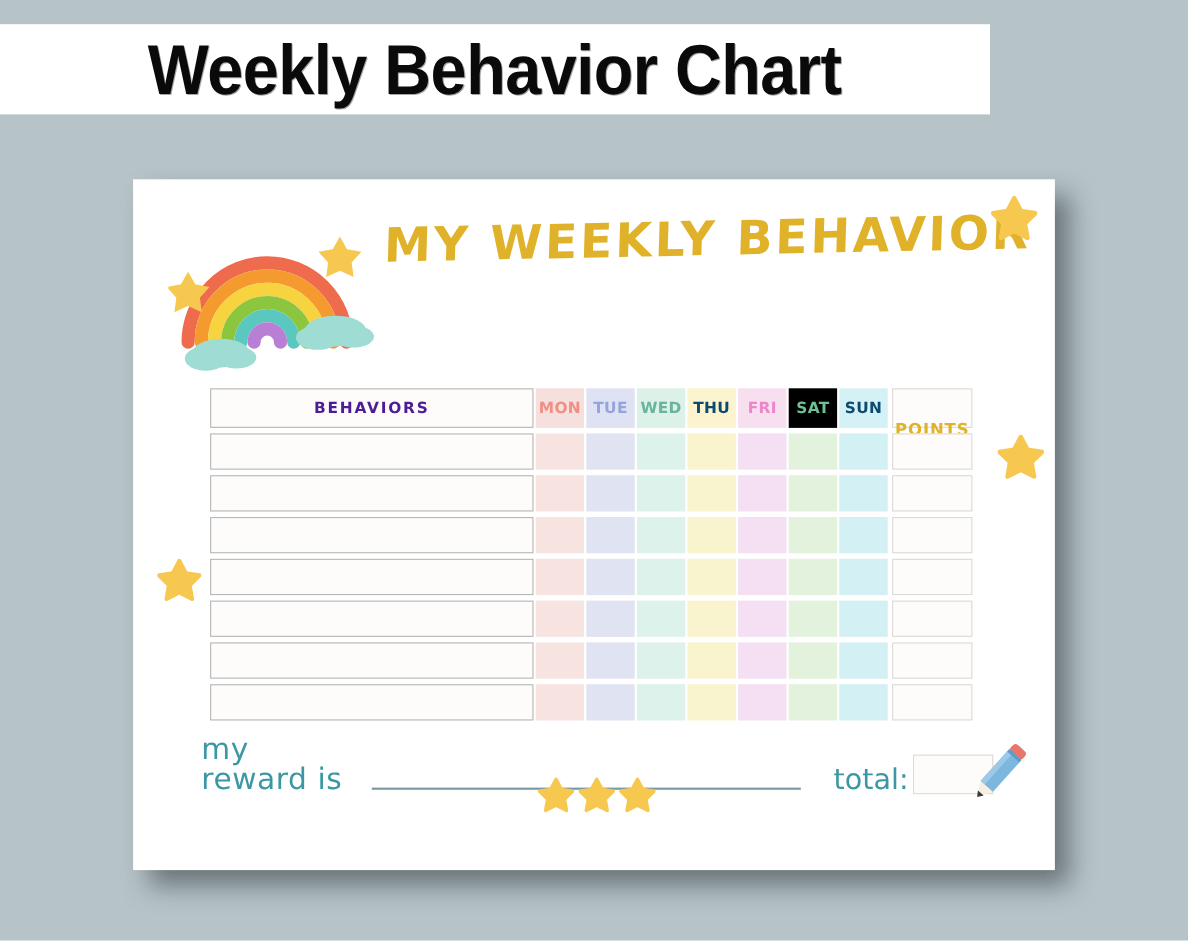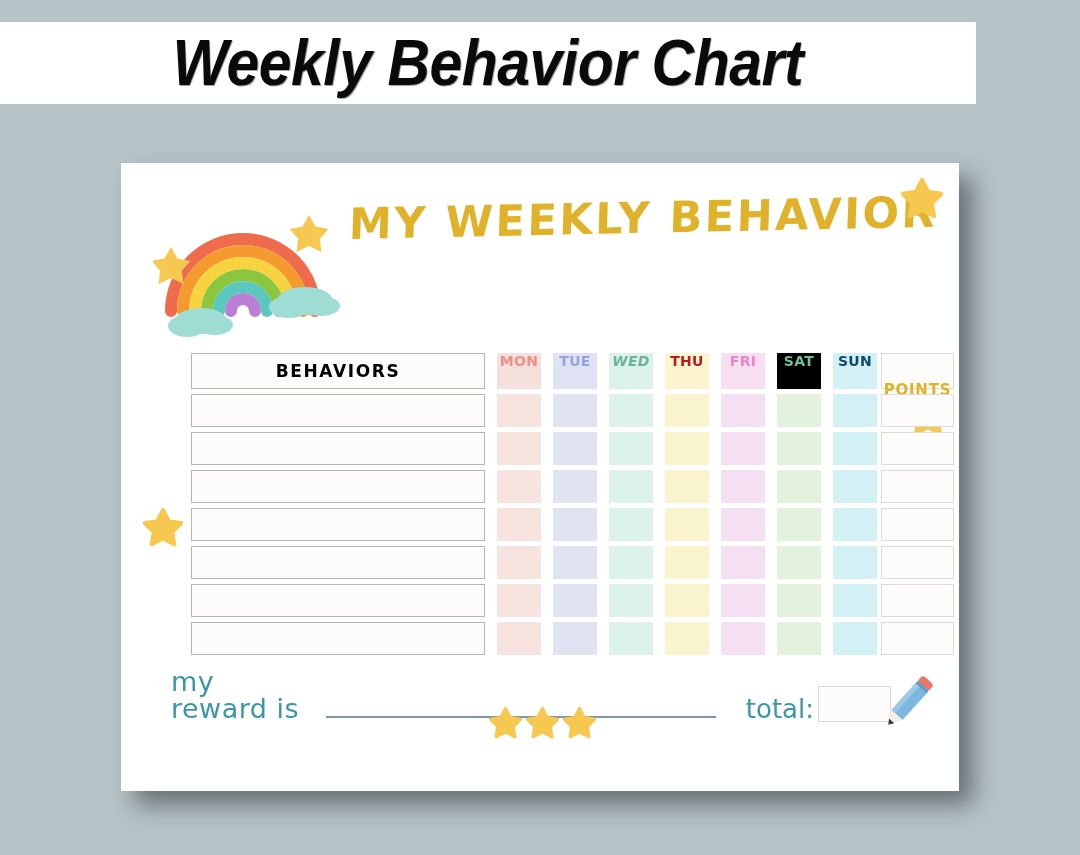--- a/index.html
+++ b/index.html
@@ -11,26 +11,25 @@
   body {
     font-family: "Liberation Sans", sans-serif;
     background: #b6c3c7;
     position: relative;
   }
 
   
   #banner {
     position: absolute;
     left: 0; top: 22px;
-    width: 976px; height: 82px;
+    width: 900px; height: 82px;
     background: #ffffff;
     display: flex;
     align-items: center;
     justify-content: center;
-    font-style: italic;
   }
   #banner-title {
     font-family: "Liberation Sans Narrow", "Liberation Sans", sans-serif;
     font-weight: bold;
     font-size: 64px;
     line-height: 1;
     color: #0a0a0a;
     letter-spacing: -0.5px;
     transform: scaleX(0.92);
     transform-origin: center;
@@ -107,30 +106,30 @@
     background: #fdfcfa;
     border: 1px solid #b6b6b6;
     box-sizing: border-box;
     display: flex;
     align-items: center;
     justify-content: center;
   }
   .behaviors-label {
     font-family: "DejaVu Sans", sans-serif;
     font-weight: bold;
-    font-size: 17px;
+    font-size: 14px;
     letter-spacing: 1.6px;
-    color: #000000;
+    color: #4c1d95;
   }
   .cell-day {
     flex: 0 0 44px;
-    margin-left: 12px;
+    margin-left: 2px;
     box-sizing: border-box;
     display: flex;
-    align-items: flex-start;
+    align-items: center;
     justify-content: center;
   }
   .cell-day .day-label {
     font-family: "DejaVu Sans", sans-serif;
     font-weight: bold;
     font-size: 14px;
     letter-spacing: 0.3px;
   }
   .cell-points {
     flex: 0 0 73px;
@@ -147,21 +146,21 @@
     font-weight: bold;
     font-size: 15px;
     letter-spacing: 0.8px;
     color: #dfb229;
     margin-top: 37px;
   }
 
   
   #footer-row {
     position: absolute;
-    left: 50px; top: 505px;
+    left: 62px; top: 505px;
     width: 720px;
     display: flex;
     align-items: flex-end;
   }
   #reward-label {
     font-family: "DejaVu Sans", sans-serif;
     font-size: 27px;
     color: #3c97a4;
     line-height: 1;
     letter-spacing: 0.5px;
@@ -268,25 +267,25 @@
       <div class="chart-row header-row">
         <div class="cell-behavior">
           <span class="behaviors-label">BEHAVIORS</span>
         </div>
         <div class="cell-day" style="background: rgb(246, 224, 222);">
           <span class="day-label" style="color: rgb(239, 143, 134);">MON</span>
         </div>
         <div class="cell-day" style="background: rgb(223, 226, 242);">
           <span class="day-label" style="color: rgb(149, 164, 220);">TUE</span>
         </div>
-        <div class="cell-day" style="background: rgb(220, 242, 233); font-style: italic;">
+        <div class="cell-day" style="background: rgb(220, 242, 233);">
           <span class="day-label" style="color: rgb(106, 180, 156);">WED</span>
         </div>
         <div class="cell-day" style="background: rgb(251, 244, 207);">
-          <span class="day-label" style="color: #b91c1c;">THU</span>
+          <span class="day-label" style="color: #0c4a6e;">THU</span>
         </div>
         <div class="cell-day" style="background: rgb(248, 223, 240);">
           <span class="day-label" style="color: rgb(237, 133, 203);">FRI</span>
         </div>
         <div class="cell-day" style="background: #000000;">
           <span class="day-label" style="color: rgb(108, 193, 149);">SAT</span>
         </div>
         <div class="cell-day" style="background: rgb(212, 241, 246);">
           <span class="day-label" style="color: #0c4a6e;">SUN</span>
         </div>

